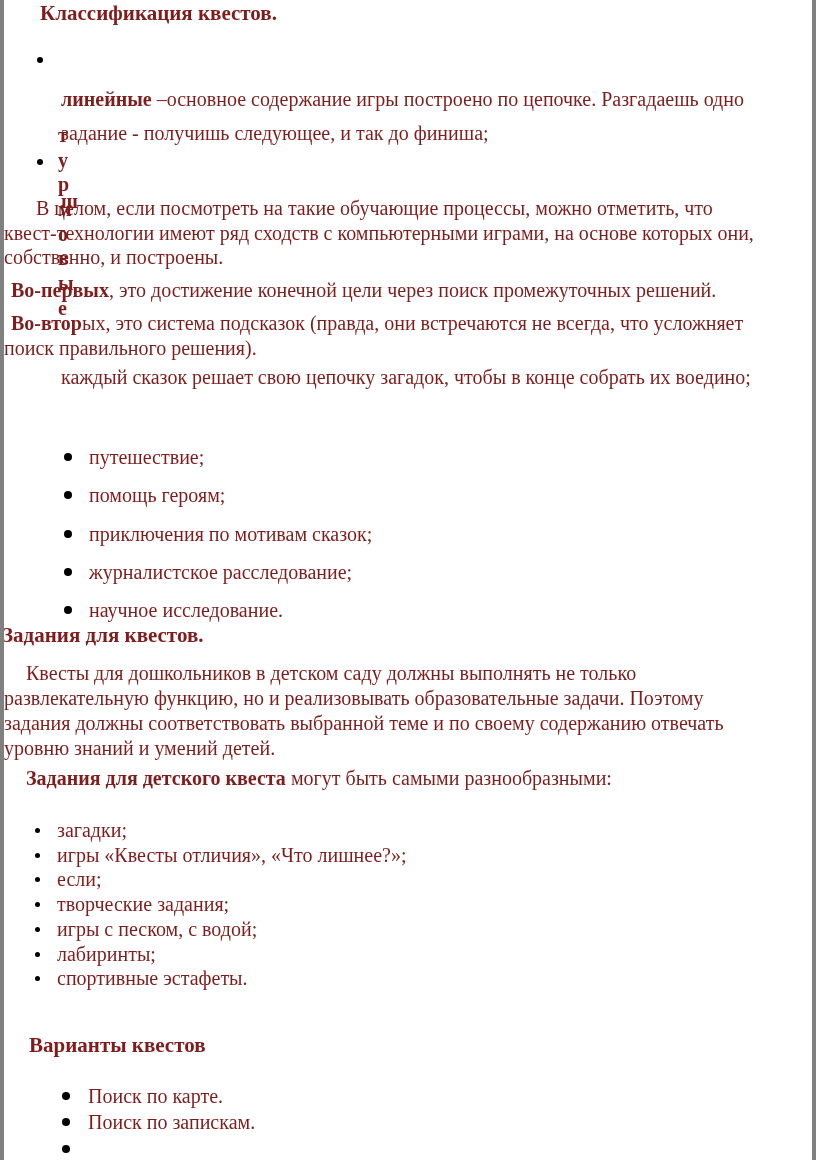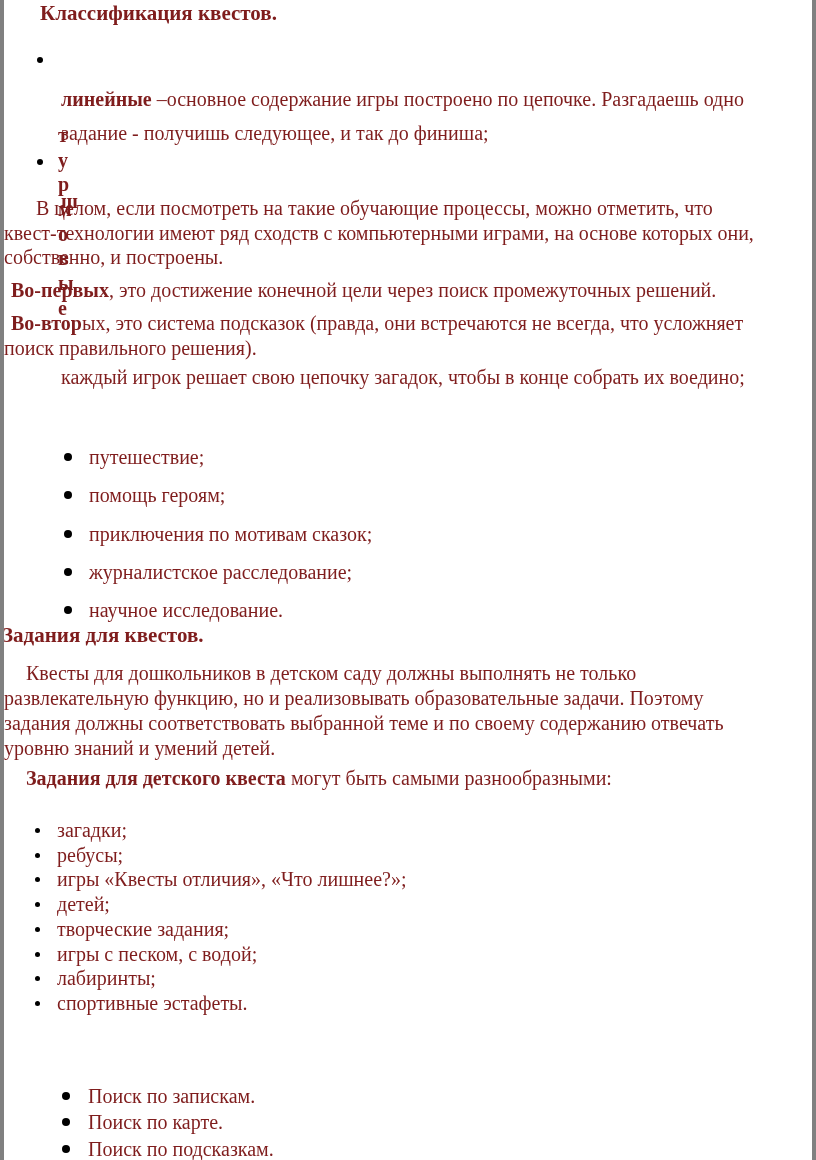--- a/index.html
+++ b/index.html
@@ -73,21 +73,21 @@
 
   <div class="abs pre para" style="left:0; top:196px; line-height:24.6px; text-indent:32px;">В целом, если посмотреть на такие обучающие процессы, можно отметить, что
 квест-технологии имеют ряд сходств с компьютерными играми, на основе которых они,
 собственно, и построены.</div>
 
   <div class="abs pre para" style="left:0; top:278px; text-indent:7px;"><b class="b">Во-первых</b><span>, это достижение конечной цели через поиск промежуточных решений.</span></div>
 
   <div class="abs pre para" style="left:0; top:311px; text-indent:7px;"><b class="b">Во-втор</b><span>ых, это система подсказок (правда, они встречаются не всегда, что усложняет
 поиск правильного решения).</span></div>
 
-  <div class="abs" style="left:57px; top:365px; white-space:nowrap;">каждый игрок решает свою цепочку загадок, чтобы в конце собрать их воедино;</div>
+  <div class="abs" style="left:57px; top:365px; white-space:nowrap;">каждый сказок решает свою цепочку загадок, чтобы в конце собрать их воедино;</div>
 
 
   <ul class="abs doclist list2">
     <li><span class="dot"></span><span>путешествие;</span></li>
     <li><span class="dot"></span><span>помощь героям;</span></li>
     <li><span class="dot"></span><span>приключения по мотивам сказок;</span></li>
     <li><span class="dot"></span><span>журналистское расследование;</span></li>
     <li><span class="dot"></span><span>научное исследование.</span></li>
   </ul>
 
@@ -95,29 +95,29 @@
 
   <div class="abs pre para" style="left:0; top:661px; text-indent:22px;">Квесты для дошкольников в детском саду должны выполнять не только
 развлекательную функцию, но и реализовывать образовательные задачи. Поэтому
 задания должны соответствовать выбранной теме и по своему содержанию отвечать
 уровню знаний и умений детей.</div>
 
   <div class="abs para" style="left:0; top:766px; text-indent:22px; white-space:nowrap;"><b class="b">Задания для детского квеста</b><span> могут быть самыми разнообразными:</span></div>
 
   <ul class="abs doclist list3">
     <li><span class="dot"></span><span>загадки;</span></li>
-    <li><span class="dot"></span><span>ребусы;</span></li>
     <li><span class="dot"></span><span>игры «Квесты отличия», «Что лишнее?»;</span></li>
-    <li><span class="dot"></span><span>детей;</span></li>
+    <li><span class="dot"></span><span>если;</span></li>
     <li><span class="dot"></span><span>творческие задания;</span></li>
     <li><span class="dot"></span><span>игры с песком, с водой;</span></li>
     <li><span class="dot"></span><span>лабиринты;</span></li>
     <li><span class="dot"></span><span>спортивные эстафеты.</span></li>
   </ul>
 
+  <div class="abs heading" style="left:25px; top:1033px;">Варианты квестов</div>
 
   <ul class="abs doclist list4">
+    <li><span class="dot"></span><span>Поиск по карте.</span></li>
     <li><span class="dot"></span><span>Поиск по запискам.</span></li>
-    <li><span class="dot"></span><span>Поиск по карте.</span></li>
-    <li><span class="dot"></span><span>Поиск по подсказкам.</span></li>
+    <li><span class="dot"></span></li>
   </ul>
 
 </div>
 
 </body></html>

